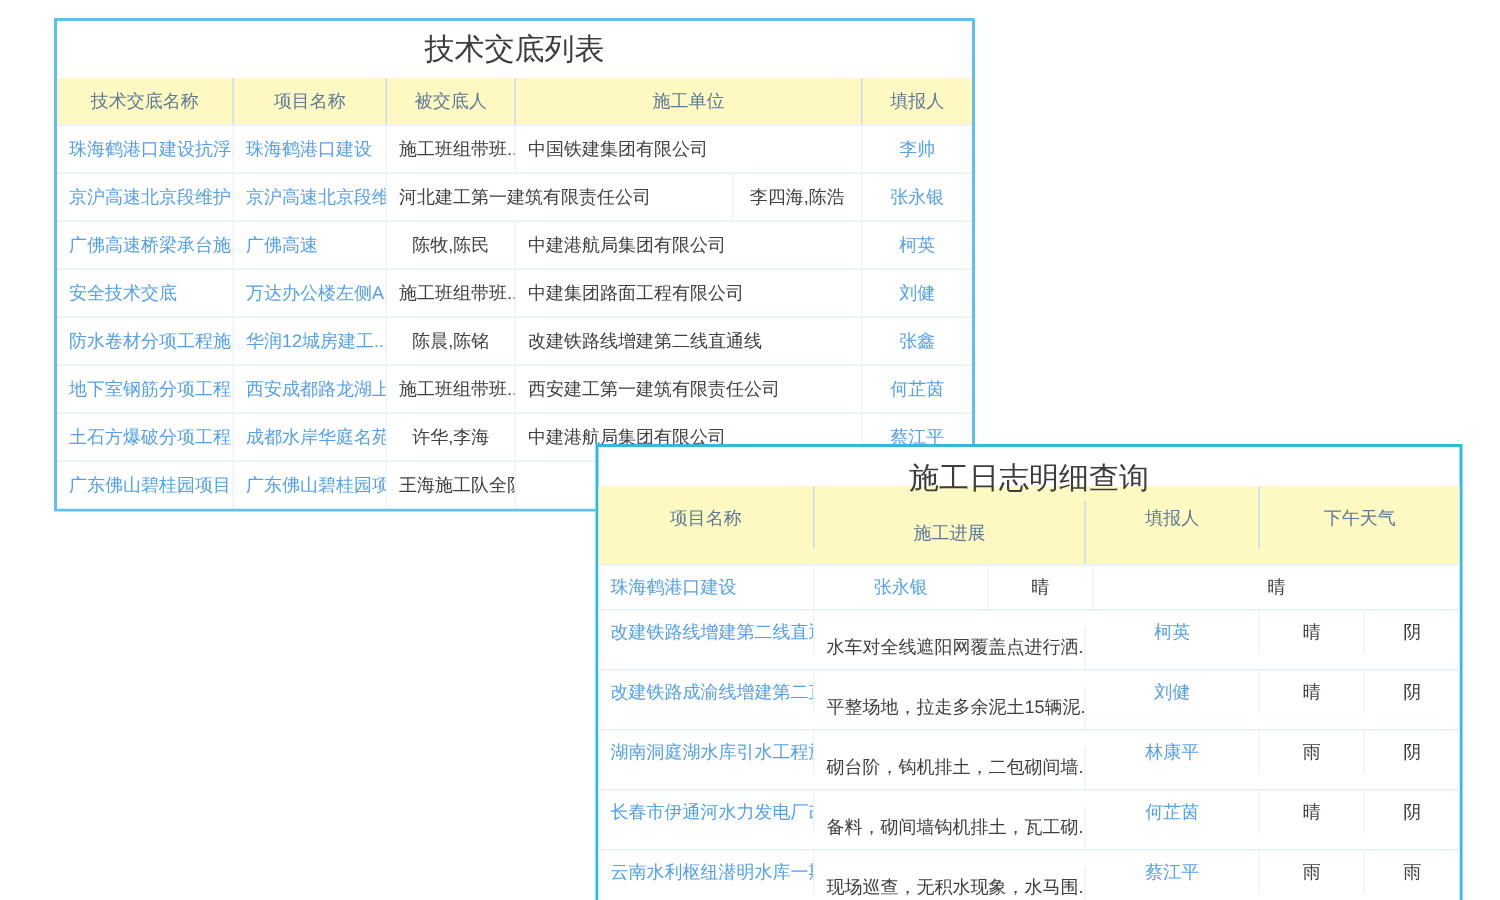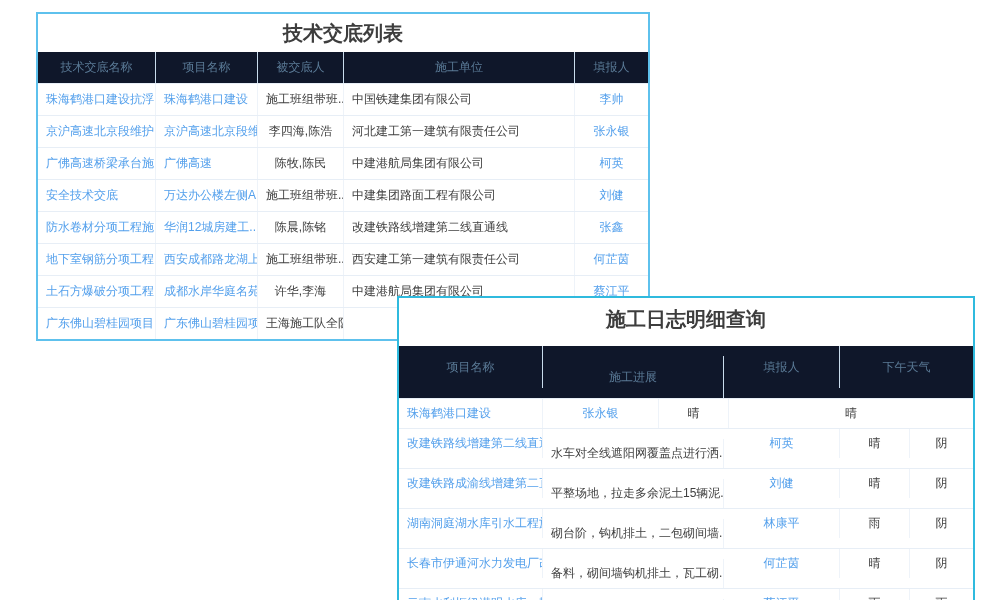--- a/index.html
+++ b/index.html
@@ -1,23 +1,23 @@
 <!DOCTYPE html>
 <html><head>
 <meta charset="utf-8">
 <style>
   html,body{margin:0;padding:0;background:#ffffff;width:1000px;height:600px;position:relative;
     font-family:"Liberation Sans","DejaVu Sans",sans-serif;}
   .tbl{position:absolute;background:#ffffff;font-size:12px;color:#404040;box-sizing:border-box;}
   .t1{left:36px;top:12px;width:614px;border:2px solid #5ec1ed;z-index:1;}
   .t2{left:397px;top:296px;width:578px;border:2px solid #2fbade;z-index:2;}
-  .title{text-align:center;font-size:20px;font-weight:bold;color:#3d3d3d;}
+  .title{text-align:center;font-size:20px;font-weight:normal;color:#3d3d3d;}
   .t1 .title{height:38px;line-height:38px;}
-  .t2 .title{height:48px;line-height:42px;border-radius:18px;}
-  .hrow{display:flex;background:#0f172a;color:#5a7a96;}
+  .t2 .title{height:26px;line-height:42px;border-radius:18px;}
+  .hrow{display:flex;background:#fef9c3;color:#5a7a96;}
   .hcell{display:flex;align-items:center;justify-content:center;text-align:center;
     box-sizing:border-box;border-right:1px solid #c9dced;padding:0 6px;line-height:1.35;}
   .hcell:last-child{border-right:none;}
   .t1 .hcell{height:31px;}
   .t2 .hcell{height:42px;}
   .row{display:flex;border-top:1px solid #e7eef6;background:#ffffff;}
   .cell{box-sizing:border-box;padding:0 8px;overflow:hidden;white-space:nowrap;
     border-right:1px solid #eef3f9;}
   .cell:last-child{border-right:none;}
   .t1 .cell{height:31px;line-height:31px;}
@@ -44,22 +44,22 @@
   <div class="row">
     <div class="cell c1 link">珠海鹤港口建设抗浮...</div>
     <div class="cell c2 link">珠海鹤港口建设</div>
     <div class="cell c3 center">施工班组带班...</div>
     <div class="cell c4">中国铁建集团有限公司</div>
     <div class="cell c5 link center">李帅</div>
   </div>
   <div class="row">
     <div class="cell c1 link">京沪高速北京段维护</div>
     <div class="cell c2 link">京沪高速北京段维修</div>
+    <div class="cell c4">河北建工第一建筑有限责任公司</div>
     <div class="cell c3 center">李四海,陈浩</div>
-    <div class="cell c4">河北建工第一建筑有限责任公司</div>
     <div class="cell c5 link center">张永银</div>
   </div>
   <div class="row">
     <div class="cell c1 link">广佛高速桥梁承台施...</div>
     <div class="cell c2 link">广佛高速</div>
     <div class="cell c3 center">陈牧,陈民</div>
     <div class="cell c4">中建港航局集团有限公司</div>
     <div class="cell c5 link center">柯英</div>
   </div>
   <div class="row">

